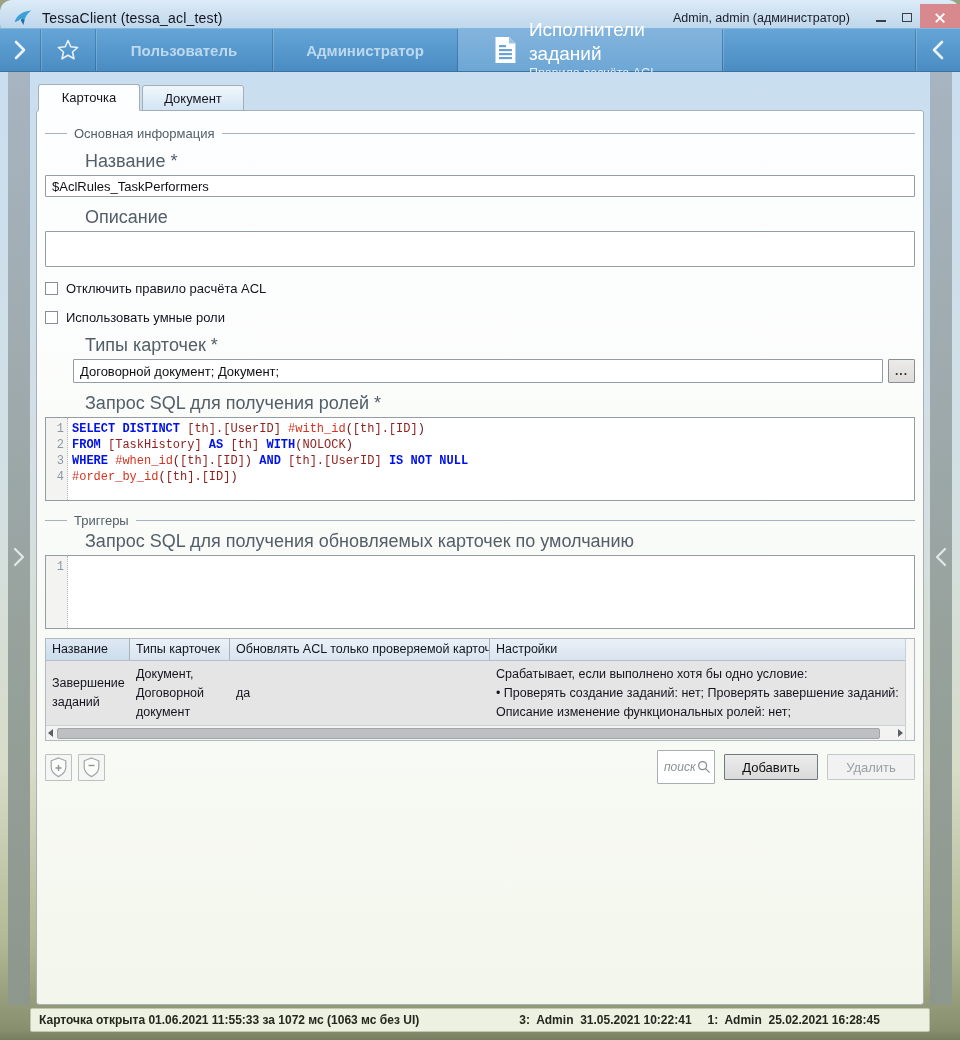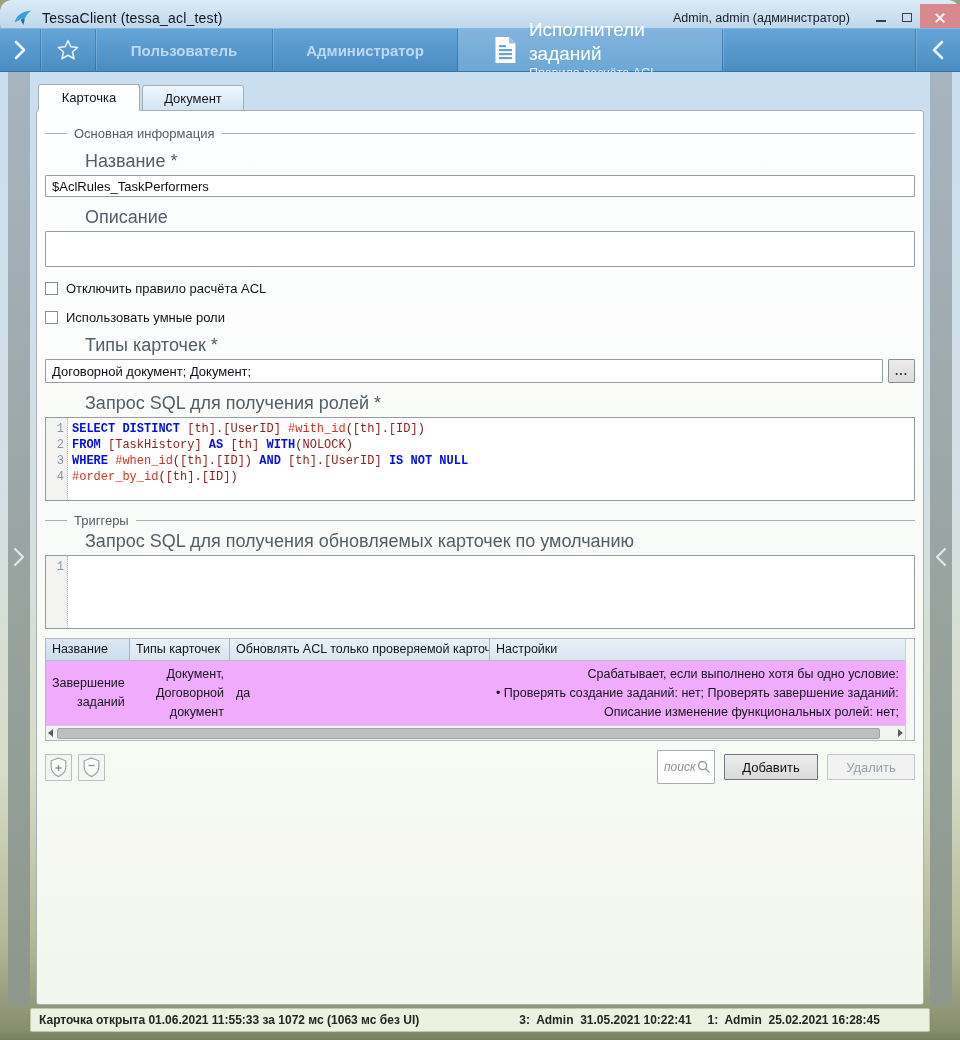--- a/index.html
+++ b/index.html
@@ -74,21 +74,21 @@
 
   .tbox { background:#fff; border:1px solid #959ca4; border-radius:1px; padding:2px 6px;
     font-size:13px; color:#101014; margin-top:3px; }
   .tbox.single { height:22px; line-height:17px; white-space:nowrap; overflow:hidden; }
   .tbox.multi { height:36px; }
 
   .check-row { display:flex; align-items:center; margin-top:14px; }
   .checkbox { width:13px; height:13px; background:#fff; border:1px solid #878e95; margin-right:8px; cursor:pointer; }
   .check-label { font-size:13px; color:#14141e; }
 
-  .types-row { display:flex; align-items:flex-end; margin-top:3px; gap:5px; }
+  .types-row { display:flex; align-items:flex-end; margin-top:3px; gap:5px;margin-left:28px; }
   .types-row .tbox { flex:1; margin-top:0; height:24px; line-height:19px; }
   .ellipsis-btn { width:27px; height:24px; background:linear-gradient(180deg,#ecebe9,#dddcd9);
     border:1px solid #8a8f94; border-radius:1px; font-size:12px; font-weight:700; color:#2e2e34;
     display:flex; align-items:center; justify-content:center; cursor:pointer; letter-spacing:1px; }
 
   
   .editor { display:flex; background:#fff; border:1px solid #959ca4; margin-top:3px; overflow:hidden; }
   .editor.h1 { height:84px; } .editor.h2 { height:74px; }
   .gutter { width:22px; background:#f3f3f2; border-right:1px dotted #b3b8bc; padding:3px 3px 0 0; }
   .ln { font-family:"Liberation Mono","DejaVu Sans Mono",monospace; font-size:12px; line-height:16px;
@@ -103,21 +103,21 @@
   
   .grid { display:flex; margin-top:9px; border:1px solid #b0b9c2; background:#fff; }
   .grid-main { flex:1; min-width:0; display:flex; flex-direction:column; }
   .ghead { display:flex; height:22px; background:linear-gradient(180deg,#eaf1f8 0%,#d9e4ef 100%);
     border-bottom:1px solid #b6c0c8; }
   .hcell { padding:3px 6px 0 6px; font-size:12.5px; color:#14141e; white-space:nowrap; overflow:hidden;
     border-right:1px solid #a9b3bd; cursor:pointer; }
   .hcell.sorted { background:linear-gradient(180deg,#dfe9f4 0%,#cbdcec 100%); }
   .hcell:last-child { border-right:none; }
   .w-name { width:84px; } .w-types { width:100px; } .w-acl { width:260px; } .w-set { flex:1; min-width:0; }
-  .gbody { display:flex; min-height:60px; background:#f0abfc;text-align:right; }
+  .gbody { display:flex; min-height:60px; background:#e5e5e5; }
   .bcell { padding:4px 6px; font-size:12.5px; line-height:1.5; }
   .bcell.center { display:flex; align-items:center; }
   .settings-cell { display:flex; flex-direction:column; justify-content:center; }
   .settings-cell div { white-space:nowrap; overflow:hidden; }
 
   .hscroll { height:15px; background:#f3f4f2; border-top:1px solid #c9cfd4; display:flex; align-items:center; padding:0 2px; }
   .tri { width:0; height:0; border:4px solid transparent; cursor:pointer; }
   .tri.left { border-right:5px solid #5a5f63; border-left:none; }
   .tri.right { border-left:5px solid #5a5f63; border-right:none; }
   .hthumb { flex:1; height:11px; margin:0 18px 0 4px; background:#bdbfc1; border:1px solid #a2a6a9; border-radius:2px; cursor:pointer; }

